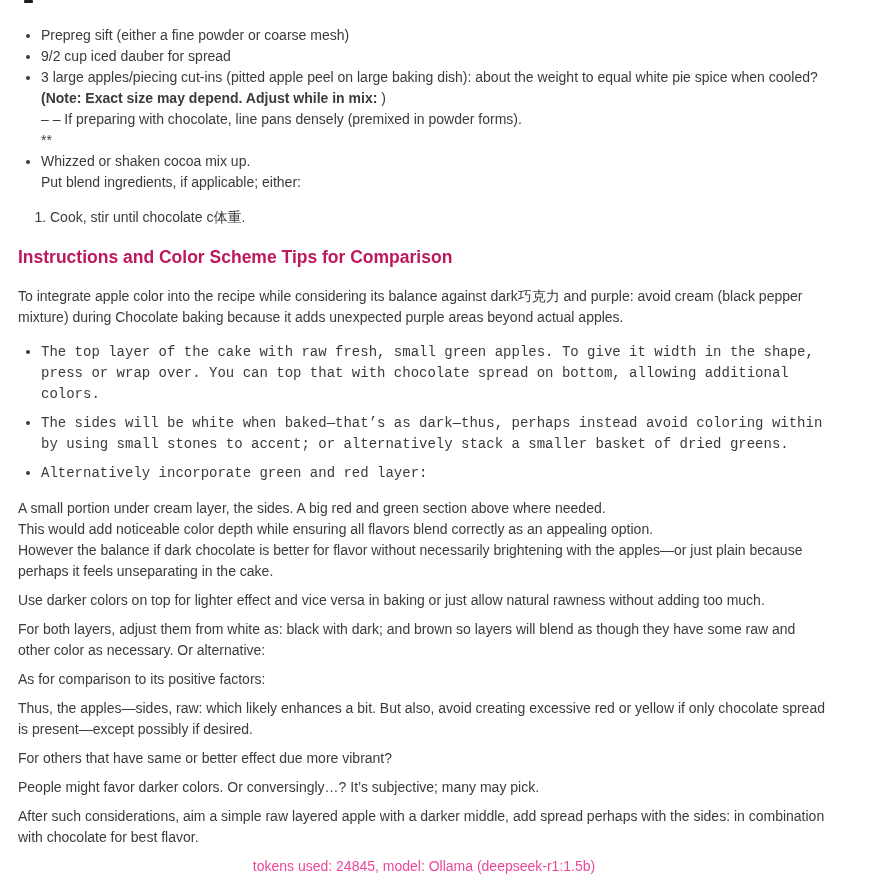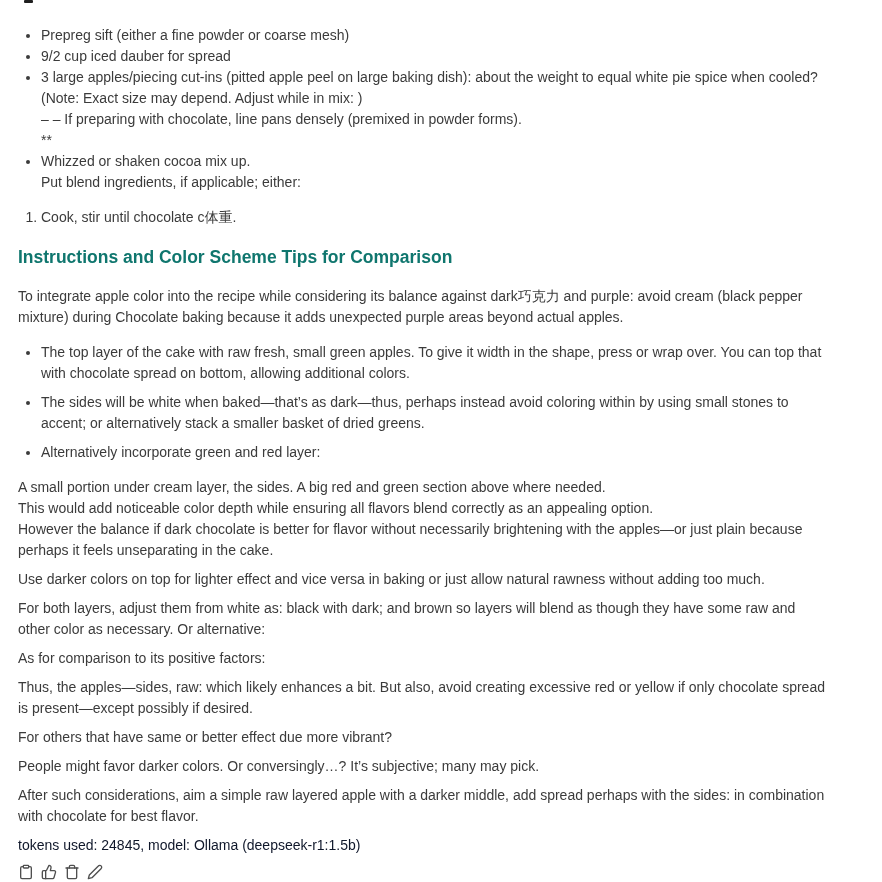--- a/index.html
+++ b/index.html
@@ -23,49 +23,49 @@
   .clipped-fragment {
     position: absolute;
     left: 24px; top: 0;
     width: 9px; height: 3px;
     background: #1f1f1f;
     border-radius: 1px;
   }
   ul.tight { margin: 0; padding-left: 23px; }
   ul.tight > li { margin: 0; }
   ol.steps { margin: 14px 0 0 0; padding-left: 23px; }
-  ol.steps > li { margin: 0; }
+  ol.steps > li { margin: 9px; }
   h2.section-heading {
     font-size: 17.5px;
     line-height: 25px;
     font-weight: 700;
-    color: #0f766e;
+    color: #be185d;
     margin: 17px 0 16px 0;
   }
   p { margin: 8px 0; }
-  ul.loose { margin: 14px 0; padding-left: 23px; }
+  ul.loose { margin: 14px 0; padding-left: 23px; font-family: Liberation Mono, monospace; }
   ul.loose > li { margin: 0 0 8px 0; }
   ul.loose > li:last-child { margin-bottom: 0; }
-  .meta-line { color: #0f172a; }
+  .meta-line { color: #ec4899; text-align: center; }
   .actions-row {
     margin-top: 2px;
     display: flex;
     align-items: flex-start;
   }
   .action-btn {
     width: 18px; height: 18px;
     padding: 0; margin: 0;
     border: none; background: transparent;
     color: #4f4f4f;
     cursor: pointer;
     display: inline-flex;
   }
   .action-btn + .action-btn { margin-left: 5px; }
   .action-btn svg { width: 16px; height: 16px; }
-  strong { font-weight: 400; }
+  strong { font-weight: 700; }
 </style>
 </head>
 <body>
 
 <div class="clipped-fragment"></div>
 
 <div class="content">
 
   <ul class="tight">
     <li>

